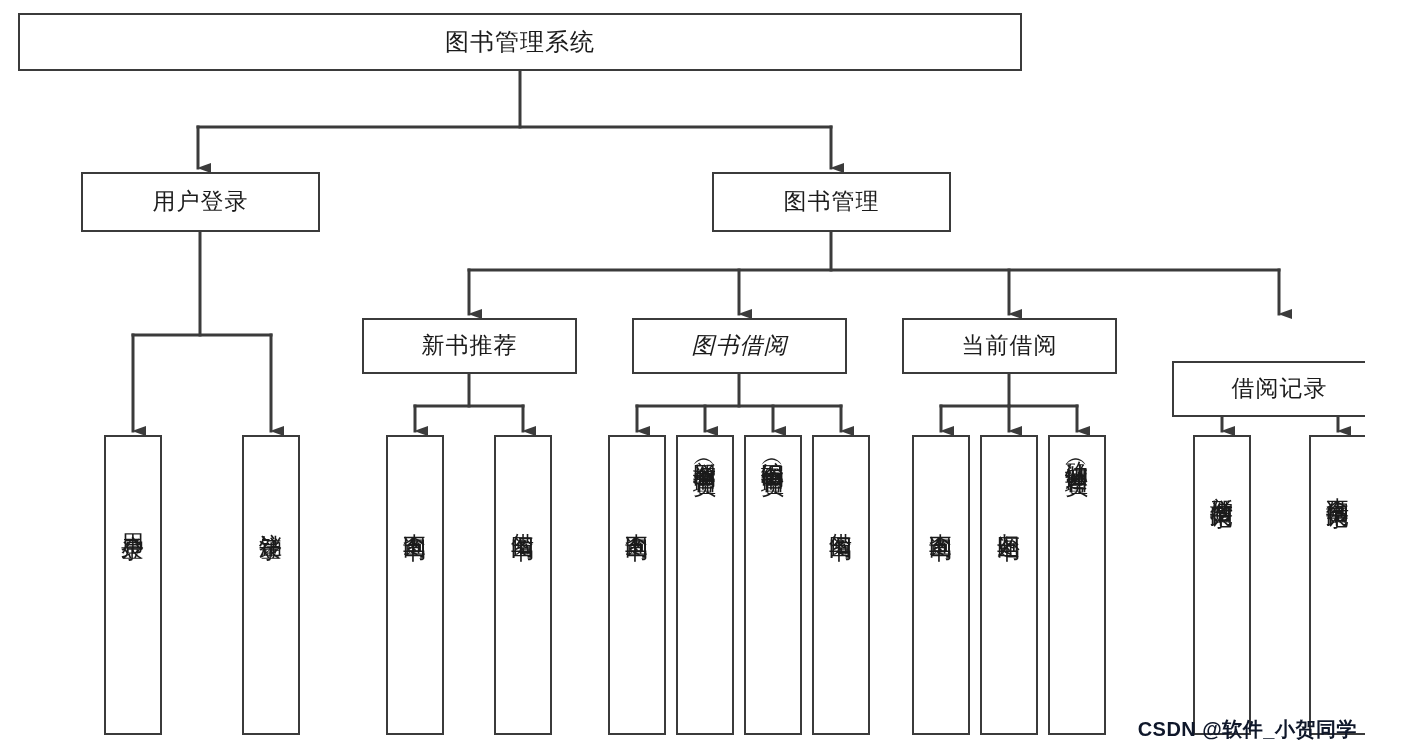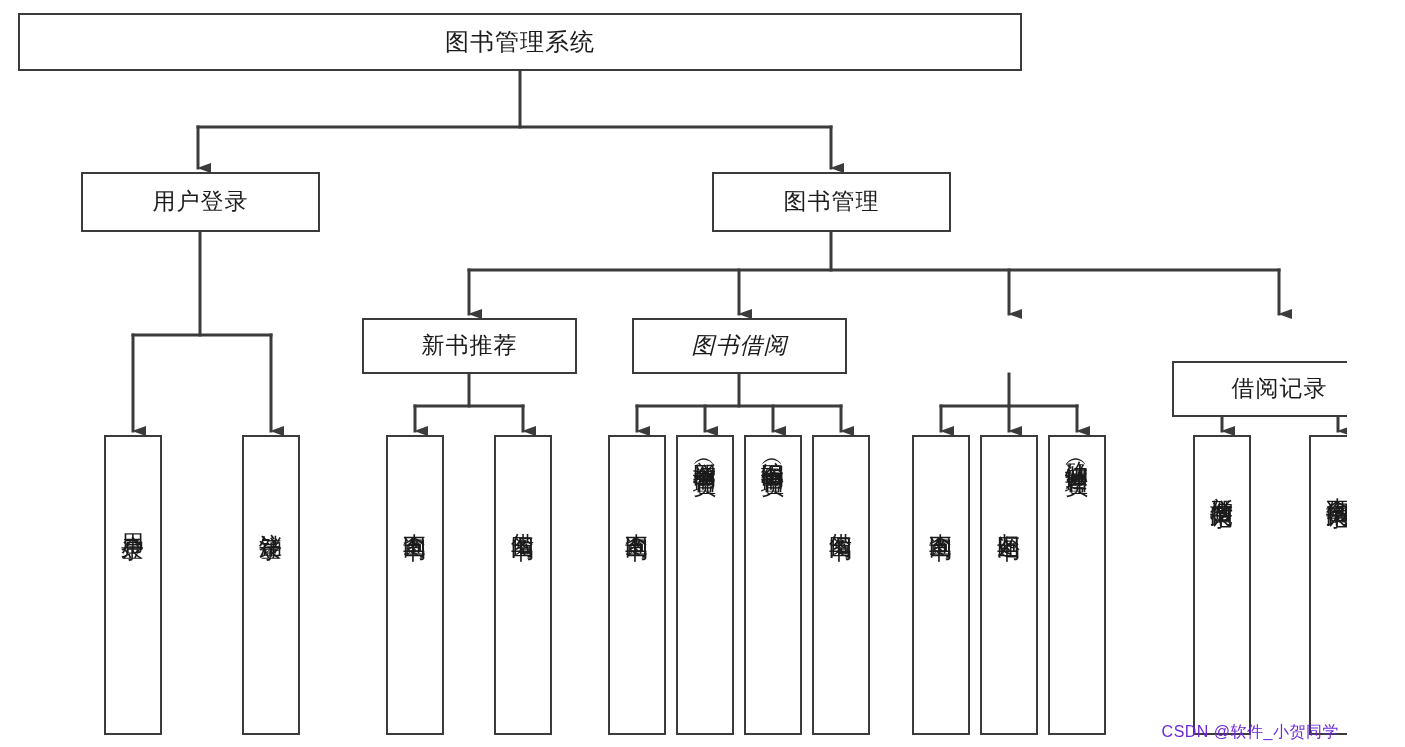--- a/index.html
+++ b/index.html
@@ -7,20 +7,21 @@
   body{
     font-family:"Liberation Sans","DejaVu Sans",sans-serif;
     -webkit-font-smoothing:antialiased;
   }
   #diagram-root{
     position:relative;
     width:1347px;
     height:747px;
     background:#ffffff;
     overflow:hidden;
+    padding-left:18px;
   }
   
   #connector-layer{
     position:absolute;
     left:0; top:0;
     width:1405px;
     height:747px;
     pointer-events:none;
   }
   .node{
@@ -54,26 +55,27 @@
     white-space:nowrap;
     color:#1b1b1b;
   }
   .node.root{
     font-size:24px;
   }
   #watermark{
     position:absolute;
     right:8px;
     bottom:4px;
-    font-size:16px;
-    color:#6d28d9;
+    font-size:20px;
+    color:#0f172a;
     letter-spacing:0.5px;
     white-space:nowrap;
     z-index:5;
     user-select:none;
+    font-weight:bold;
   }
 </style>
 </head>
 <body>
 
 <div id="diagram-root">
 
   <svg id="connector-layer" viewBox="0 0 1405 747" xmlns="http://www.w3.org/2000/svg">
     <defs>
       <marker id="arrow" viewBox="0 0 12 14" refX="6" refY="13" markerWidth="12" markerHeight="14" orient="auto-start-reverse" markerUnits="userSpaceOnUse">
@@ -137,20 +139,23 @@
   </div>
 
   <div class="node horizontal" style="left:712px; top:172px; width:239px; height:60px;">
     <span>图书管理</span>
   </div>
 
   <div class="node horizontal" style="left:632px; top:318px; width:215px; height:56px;font-style:italic;">
     <span>图书借阅</span>
   </div>
 
+  <div class="node horizontal" style="left:902px; top:318px; width:215px; height:56px;">
+    <span>当前借阅</span>
+  </div>
 
   <div class="node horizontal" style="left:1172px; top:318px; width:215px; height:56px;margin-top:43px;">
     <span>借阅记录</span>
   </div>
 
   <div class="node vertical" style="left:104px; top:435px; width:58px; height:300px; padding-top:78px;">
     <span class="vlabel">用户登录</span>
   </div>
 
   <div class="node vertical" style="left:242px; top:435px; width:58px; height:300px; padding-top:78px;">

